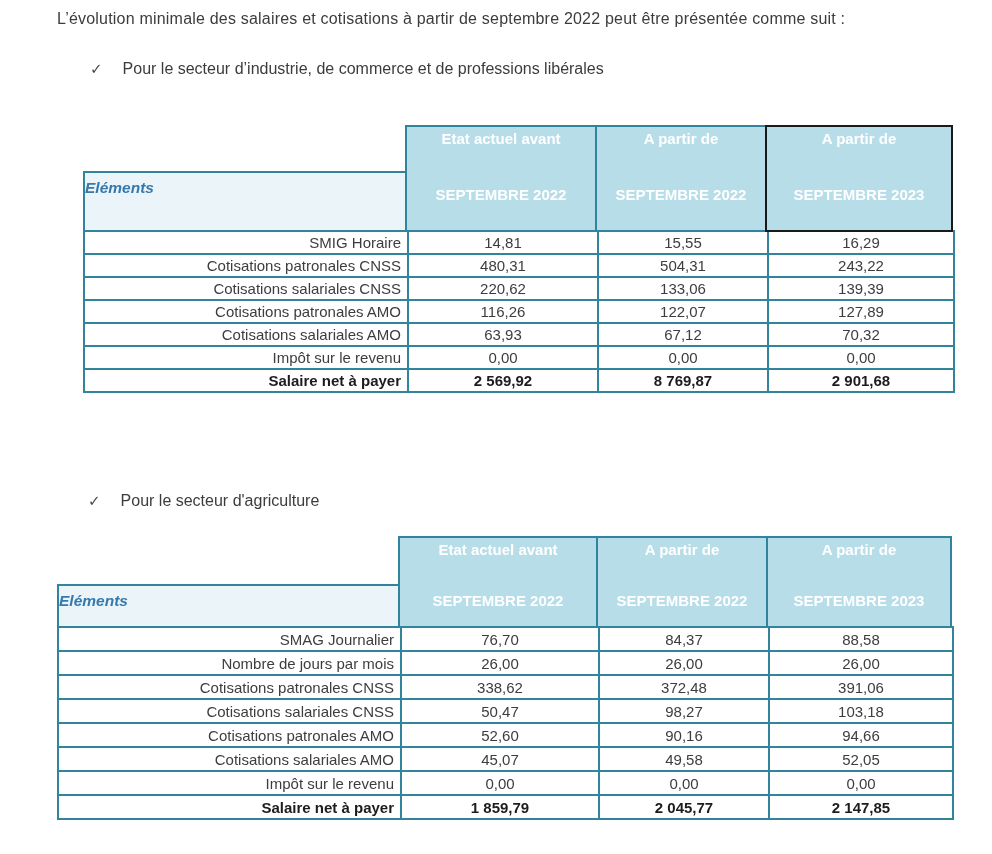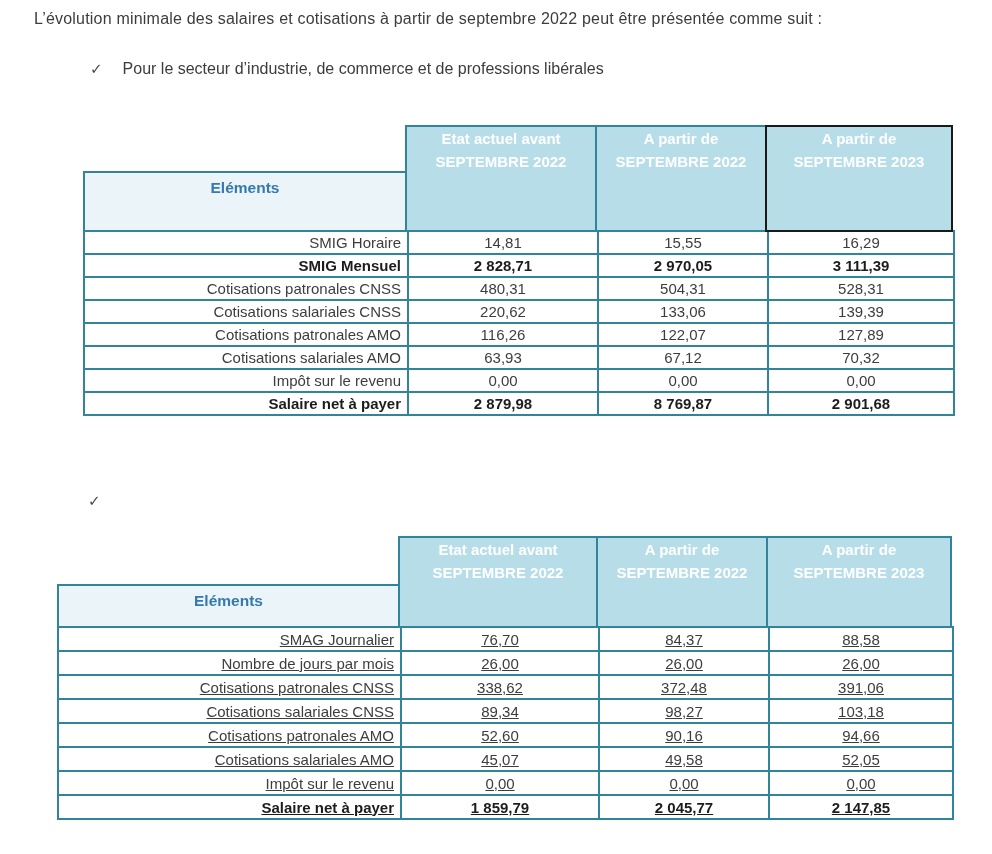--- a/index.html
+++ b/index.html
@@ -12,72 +12,73 @@
     --bold-text:#1C1C1C;
     --heading-text:#3C3C3C;
     --hdr-text:#FFFFFF;
   }
   html,body{margin:0;padding:0;background:#fff;}
   .page{
     position:relative;width:992px;height:854px;background:#fff;overflow:hidden;
     font-family:"Liberation Sans","DejaVu Sans",sans-serif;
   }
   .intro{
-    position:absolute;left:34px;top:8px;width:910px;margin:0;
+    position:absolute;left:57px;top:8px;width:910px;margin:0;
     font-size:16px;line-height:22px;color:var(--heading-text);letter-spacing:0.2px;
   }
   .section-heading{
     position:absolute;display:flex;align-items:baseline;gap:20px;
     font-size:16px;color:var(--heading-text);
   }
   .s1{left:90px;top:60px;}
   .s2{left:88px;top:492px;}
   .check{font-size:15px;color:#4a4a4a;}
 
   .table-block{position:absolute;}
   .t1{left:83px;top:125px;width:870px;}
   .t2{left:57px;top:536px;width:895px;}
 
   .header-row{display:flex;align-items:flex-end;position:relative;z-index:2;}
   .t1 .header-row{height:107px;}
   .t2 .header-row{height:92px;}
 
   .elements-box{
     box-sizing:border-box;border:2px solid var(--teal);background:var(--elem-fill);
-    color:var(--elem-text);font-weight:bold;font-size:15.5px;text-align:center;
+    color:var(--elem-text);font-weight:bold;font-size:15.5px;
     padding-top:6px;
+    font-style:italic;
   }
   .t1 .elements-box{width:324px;height:61px;}
   .t2 .elements-box{width:343px;height:44px;}
 
   .hdr-box{
     box-sizing:border-box;height:100%;margin-left:-2px;
     border:2px solid var(--teal);background:var(--hdr-fill);
     color:var(--hdr-text);font-weight:bold;font-size:15px;line-height:1.55;
-    display:flex;flex-direction:column;justify-content:flex-start;align-items:center;
+    display:flex;flex-direction:column;justify-content:space-between;align-items:center;
     text-align:center;
     margin-top:32px;
   }
   .t1 .hdr-box{padding-bottom:24px;}
   .t2 .hdr-box{padding-bottom:14px;}
   .t1 .h1{width:192px;}  .t1 .h2{width:172px;}  .t1 .h3{width:188px;}
   .t2 .h1{width:200px;}  .t2 .h2{width:172px;}  .t2 .h3{width:186px;}
   .hdr-box span{display:block;}
   .hdr-box.black{border-color:var(--black-border);}
 
   table.body{
     border-collapse:collapse;table-layout:fixed;width:100%;margin-top:-2px;
     position:relative;z-index:1;
   }
   table.body td{
     box-sizing:border-box;border:2px solid var(--teal);
     font-size:15px;color:var(--body-text);height:23px;padding:0 6px;
     white-space:nowrap;overflow:hidden;
   }
-  .t2 table.body td{height:24px;text-decoration:underline;}
+  .t2 table.body td{height:24px;}
   td.lbl{text-align:right;padding-left:7px;}
   td.num{text-align:center;margin-left:24px;}
   tr.bold td{font-weight:bold;color:var(--bold-text);}
   .t1 col.c0{width:324px;} .t1 col.c1{width:190px;} .t1 col.c2{width:170px;} .t1 col.c3{width:186px;}
   .t2 col.c0{width:343px;} .t2 col.c1{width:198px;} .t2 col.c2{width:170px;} .t2 col.c3{width:184px;}
 </style>
 </head>
 <body>
 
 <div class="page">
@@ -112,31 +113,25 @@
           <col class="c2">
           <col class="c3">
         </colgroup>
       <tbody>
         <tr>
           <td class="lbl">SMIG Horaire</td>
           <td class="num">14,81</td>
           <td class="num">15,55</td>
           <td class="num">16,29</td>
         </tr>
-        <tr class="bold">
-          <td class="lbl">SMIG Mensuel</td>
-          <td class="num">2 828,71</td>
-          <td class="num">2 970,05</td>
-          <td class="num">3 111,39</td>
-        </tr>
         <tr>
           <td class="lbl">Cotisations patronales CNSS</td>
           <td class="num">480,31</td>
           <td class="num">504,31</td>
-          <td class="num">528,31</td>
+          <td class="num">243,22</td>
         </tr>
         <tr>
           <td class="lbl">Cotisations salariales CNSS</td>
           <td class="num">220,62</td>
           <td class="num">133,06</td>
           <td class="num">139,39</td>
         </tr>
         <tr>
           <td class="lbl">Cotisations patronales AMO</td>
           <td class="num">116,26</td>
@@ -150,30 +145,31 @@
           <td class="num">70,32</td>
         </tr>
         <tr>
           <td class="lbl">Impôt sur le revenu</td>
           <td class="num">0,00</td>
           <td class="num">0,00</td>
           <td class="num">0,00</td>
         </tr>
         <tr class="bold">
           <td class="lbl">Salaire net à payer</td>
-          <td class="num">2 879,98</td>
+          <td class="num">2 569,92</td>
           <td class="num">8 769,87</td>
           <td class="num">2 901,68</td>
         </tr>
       </tbody>
     </table>
   </div>
 
   <div class="section-heading s2">
     <span class="check">✓</span>
+    <span>Pour le secteur d'agriculture</span>
   </div>
 
   <div class="table-block t2">
     <div class="header-row">
       <div class="elements-box">Eléments</div>
       <div class="hdr-box h1">
         <span>Etat actuel avant</span>
         <span>SEPTEMBRE 2022</span>
       </div>
       <div class="hdr-box h2">
@@ -206,21 +202,21 @@
           <td class="num">26,00</td>
         </tr>
         <tr>
           <td class="lbl">Cotisations patronales CNSS</td>
           <td class="num">338,62</td>
           <td class="num">372,48</td>
           <td class="num">391,06</td>
         </tr>
         <tr>
           <td class="lbl">Cotisations salariales CNSS</td>
-          <td class="num">89,34</td>
+          <td class="num">50,47</td>
           <td class="num">98,27</td>
           <td class="num">103,18</td>
         </tr>
         <tr>
           <td class="lbl">Cotisations patronales AMO</td>
           <td class="num">52,60</td>
           <td class="num">90,16</td>
           <td class="num">94,66</td>
         </tr>
         <tr>

